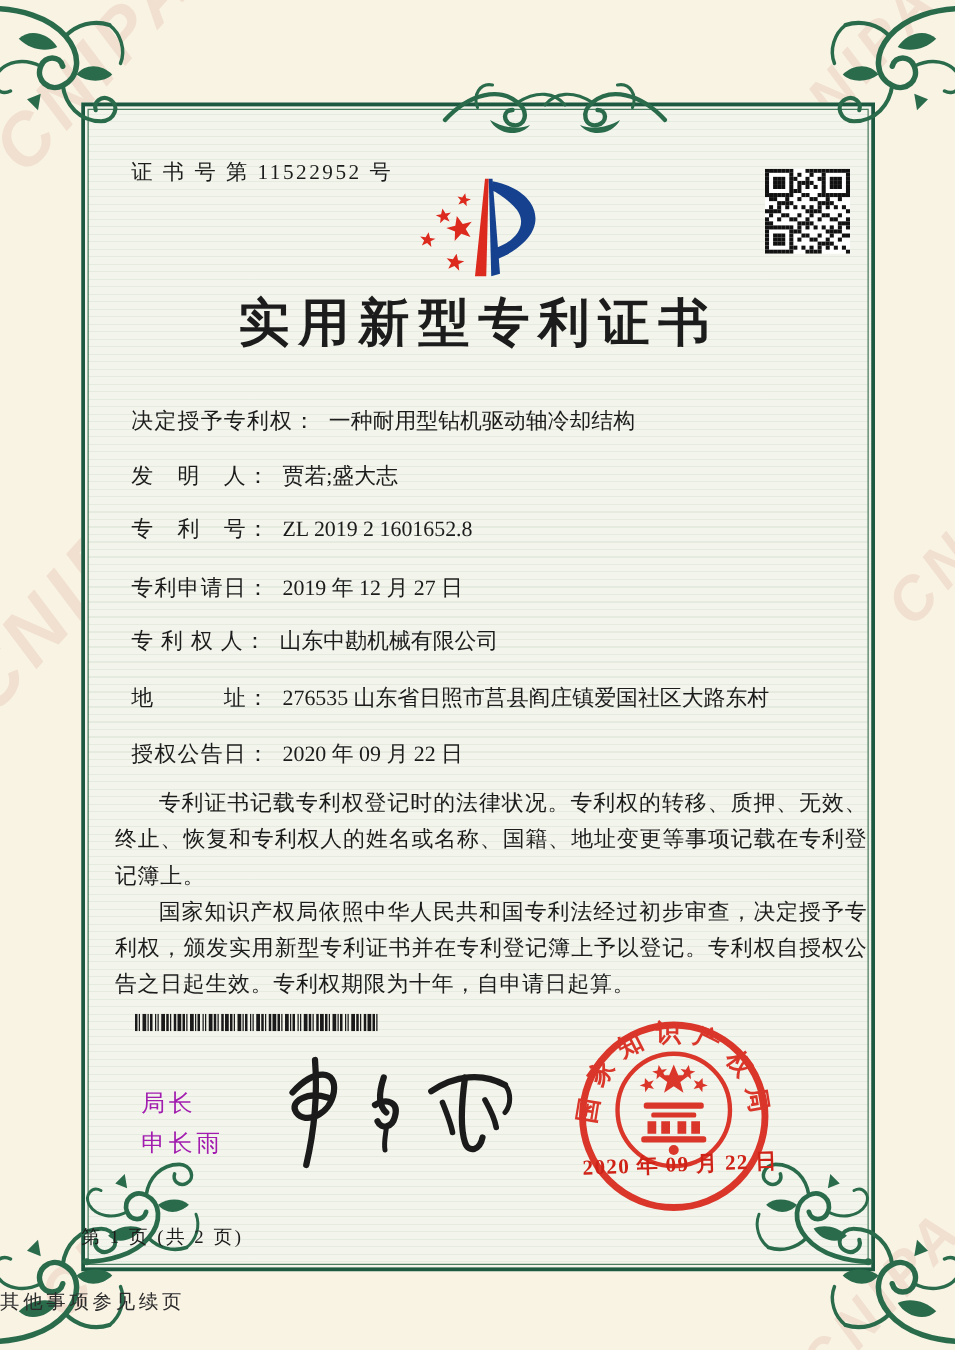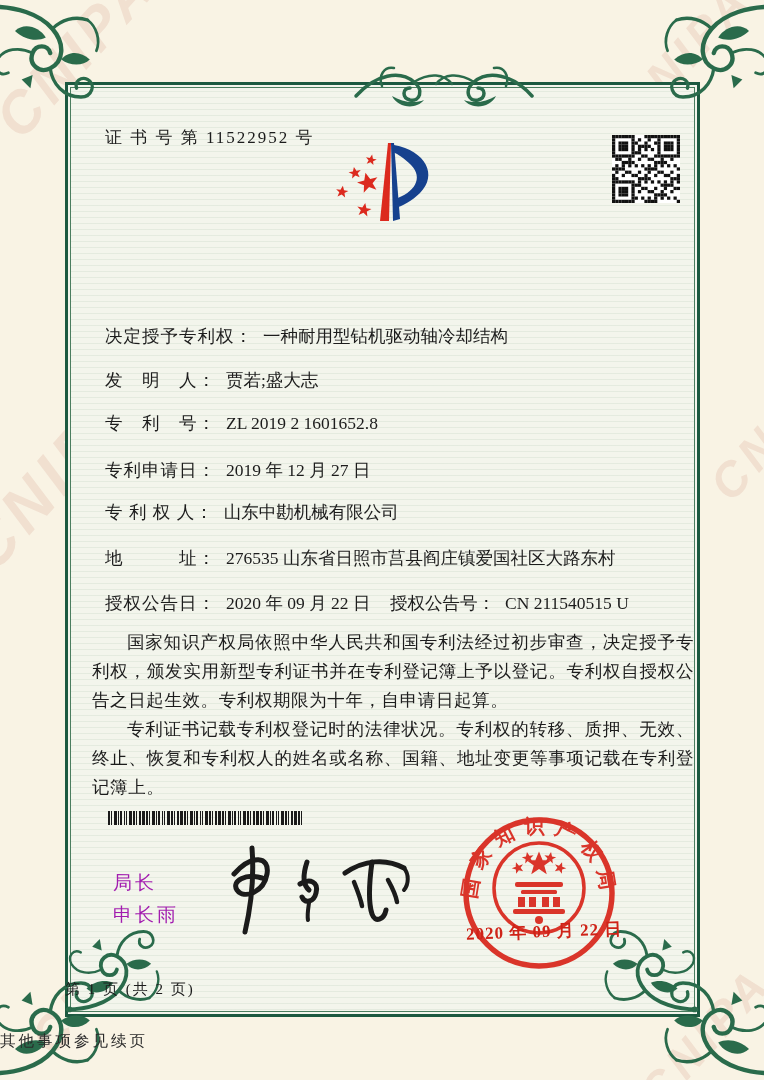--- a/index.html
+++ b/index.html
@@ -345,20 +345,21 @@
         <rect x="5" y="20" width="1" height="1"></rect>
         <rect x="6" y="20" width="1" height="1"></rect>
         <rect x="10" y="20" width="1" height="1"></rect>
         <rect x="11" y="20" width="1" height="1"></rect>
         <rect x="12" y="20" width="1" height="1"></rect>
         <rect x="13" y="20" width="1" height="1"></rect>
         <rect x="20" y="20" width="1" height="1"></rect>
       </g>
     </svg>
 
+  <div class="title">实用新型专利证书</div>
 
   <div class="field" style="top:324px">
     <span class="flabel">决定授予专利权：</span><span class="fvalue">一种耐用型钻机驱动轴冷却结构</span>
   </div>
   <div class="field" style="top:368px">
     <span class="flabel">发　明　人：</span><span class="fvalue">贾若;盛大志</span>
   </div>
   <div class="field" style="top:411px">
     <span class="flabel">专　利　号：</span><span class="fvalue">ZL 2019 2 1601652.8</span>
   </div>
@@ -367,27 +368,24 @@
   </div>
   <div class="field" style="top:500px">
     <span class="flabel">专 利 权 人：</span><span class="fvalue">山东中勘机械有限公司</span>
   </div>
   <div class="field" style="top:546px">
     <span class="flabel">地　　　址：</span><span class="fvalue">276535 山东省日照市莒县阎庄镇爱国社区大路东村</span>
   </div>
   <div class="field" style="top:591px">
     <span class="flabel">授权公告日：</span><span class="fvalue">2020 年 09 月 22 日</span>
   </div>
-  <div class="grant2" style="top:591px">
-    <span class="flabel">授权公告号：</span><span class="fvalue" style="margin-left:10px">CN 211540515 U</span>
-  </div>
 
   <div class="paras">
+    <p>专利证书记载专利权登记时的法律状况。专利权的转移、质押、无效、终止、恢复和专利权人的姓名或名称、国籍、地址变更等事项记载在专利登记簿上。</p>
     <p>国家知识产权局依照中华人民共和国专利法经过初步审查，决定授予专利权，颁发实用新型专利证书并在专利登记簿上予以登记。专利权自授权公告之日起生效。专利权期限为十年，自申请日起算。</p>
-    <p>专利证书记载专利权登记时的法律状况。专利权的转移、质押、无效、终止、恢复和专利权人的姓名或名称、国籍、地址变更等事项记载在专利登记簿上。</p>
   </div>
 
   <svg id="barcode" class="barcode" viewBox="0 0 198 14" preserveAspectRatio="none">
       <g fill="#1a1a1a">
         <rect x="0" y="0" width="2" height="14"></rect>
         <rect x="3" y="0" width="1" height="14"></rect>
         <rect x="6" y="0" width="3" height="14"></rect>
         <rect x="10" y="0" width="1" height="14"></rect>
         <rect x="12" y="0" width="2" height="14"></rect>
         <rect x="16" y="0" width="1" height="14"></rect>

